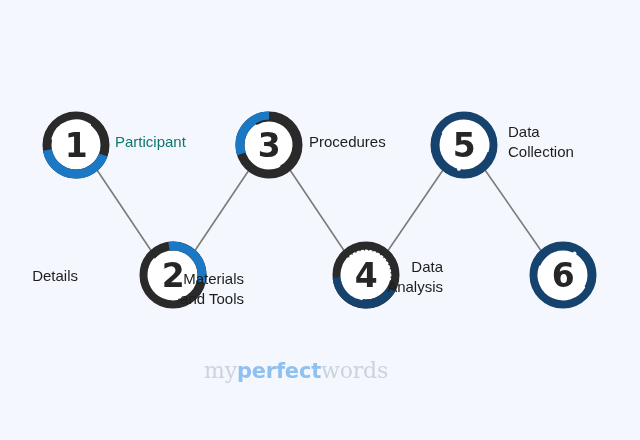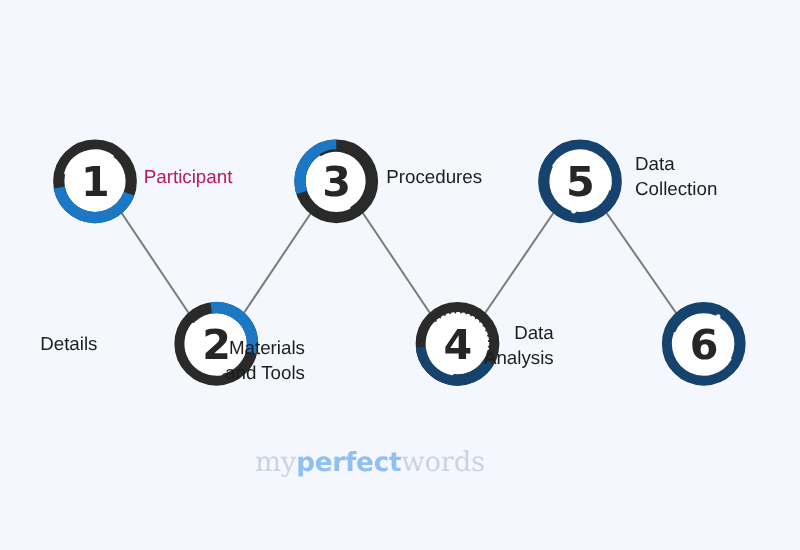--- a/index.html
+++ b/index.html
@@ -165,21 +165,21 @@
           <circle cx="37" cy="37" r="24.5" fill="#ffffff"></circle>
           <circle cx="37" cy="37" r="29" fill="none" stroke="#16436e" stroke-width="9"></circle>
           <path d="M 58.21762239271875 49.25 A 24.5 24.5 0 0 1 13.977530790745245 28.620506488521116" fill="none" stroke="#ffffff" stroke-width="2" stroke-linecap="round"></path>
           <circle cx="48.502053288254324" cy="15.367783974956293" r="1.9" fill="#ffffff"></circle>
         </svg>
         <div class="node-number" style="color: rgb(38, 38, 38);">6</div>
       </div>
     </div>
 
   <div id="labels-container">
-      <div class="step-label align-left" style="left: 115px; top: 132px; color: #be185d;">Participant</div>
+      <div class="step-label align-left" style="left: 115px; top: 132px; color: #0f766e;">Participant</div>
       <div class="step-label align-right" style="left: auto; top: 266px; right: 562px; color: rgb(29, 29, 29);">Details</div>
       <div class="step-label align-left" style="left: 309px; top: 132px; color: rgb(29, 29, 29); text-align: right;">Procedures</div>
       <div class="step-label align-right" style="left: auto; top: 269px; right: 396px; color: rgb(29, 29, 29);">Materials
 and Tools</div>
       <div class="step-label align-left" style="left: 508px; top: 122px; color: rgb(29, 29, 29);">Data
 Collection</div>
       <div class="step-label align-right" style="left: auto; top: 257px; right: 197px; color: rgb(29, 29, 29);">Data
 Analysis</div>
     </div>
 

